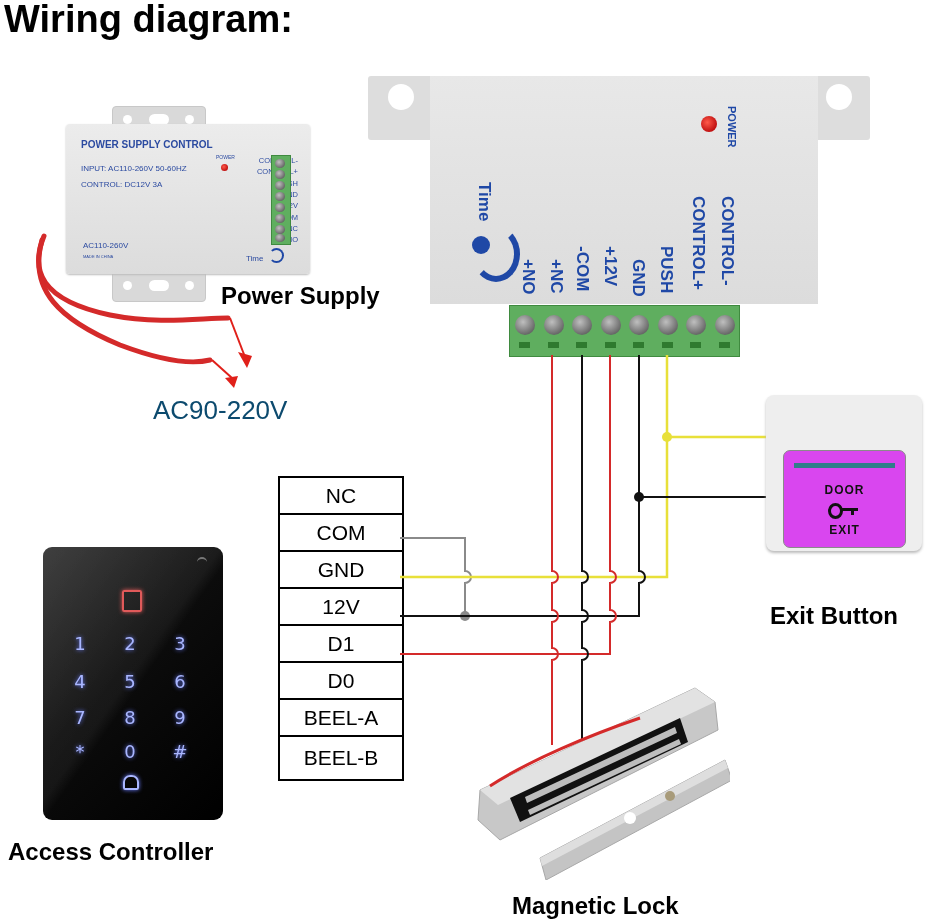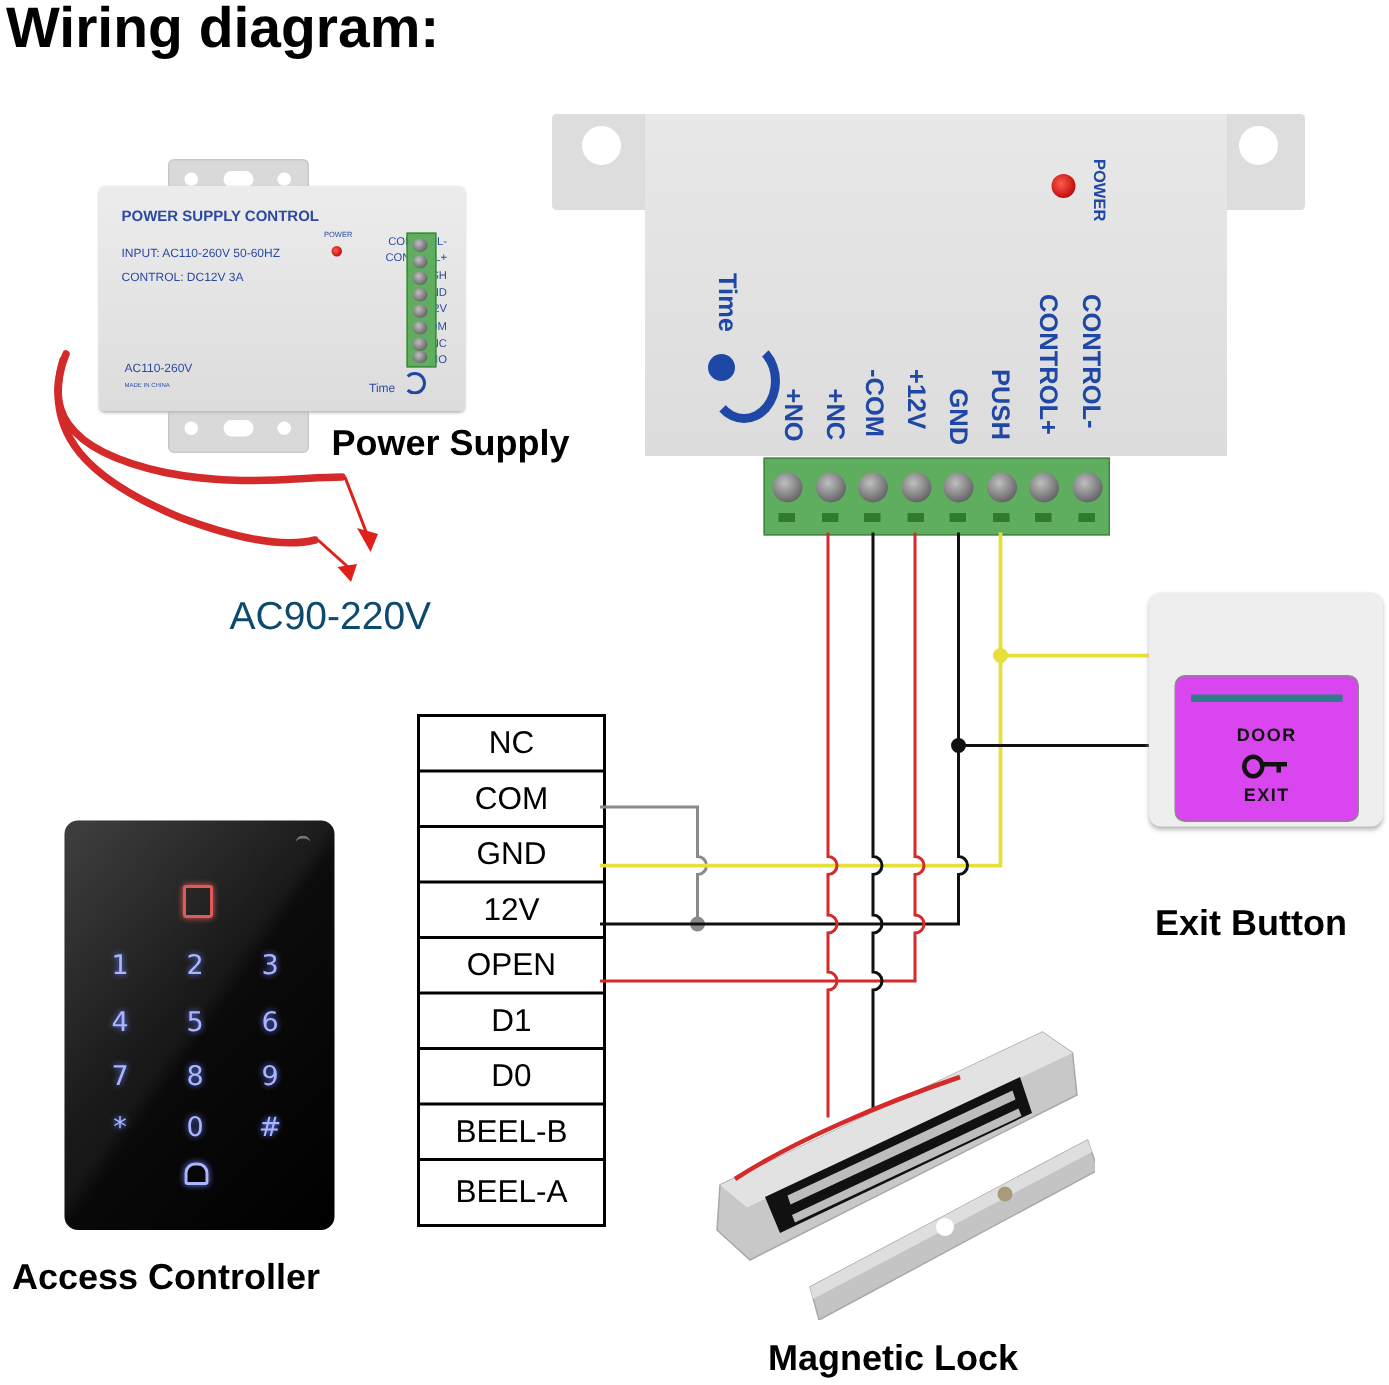--- a/index.html
+++ b/index.html
@@ -147,25 +147,24 @@
       <div class="screw" style="left: 204.5px; top: 9px; width: 20px; height: 20px;"></div>
       <div style="position: absolute; left: 208.5px; top: 36px; width: 11px; height: 6px; background: rgb(47, 122, 47);"></div>
     </div>
 </div>
 
 <div class="abs tbl" id="tbl">
     <div class="row">NC</div>
     <div class="row">COM</div>
     <div class="row">GND</div>
     <div class="row">12V</div>
-    <div class="row">OPEN</div>
     <div class="row">D1</div>
     <div class="row">D0</div>
+    <div class="row">BEEL-A</div>
     <div class="row">BEEL-B</div>
-    <div class="row">BEEL-A</div>
   </div>
 
 <svg class="abs" style="left:0;top:0;" width="926" height="923" id="wires">
 
   <path d="M400 538 H465 V571 a6 6 0 0 1 0 12 V616" stroke="#8a8a8a" stroke-width="2" fill="none"></path>
   <circle cx="465" cy="616" r="5" fill="#8a8a8a"></circle>
 
   <path d="M667 355 V577 H400" stroke="#e8e03a" stroke-width="2.5" fill="none"></path>
   <path d="M667 437 H770" stroke="#e8e03a" stroke-width="2.5" fill="none"></path>
   <circle cx="667" cy="437" r="5" fill="#e8e03a"></circle>

